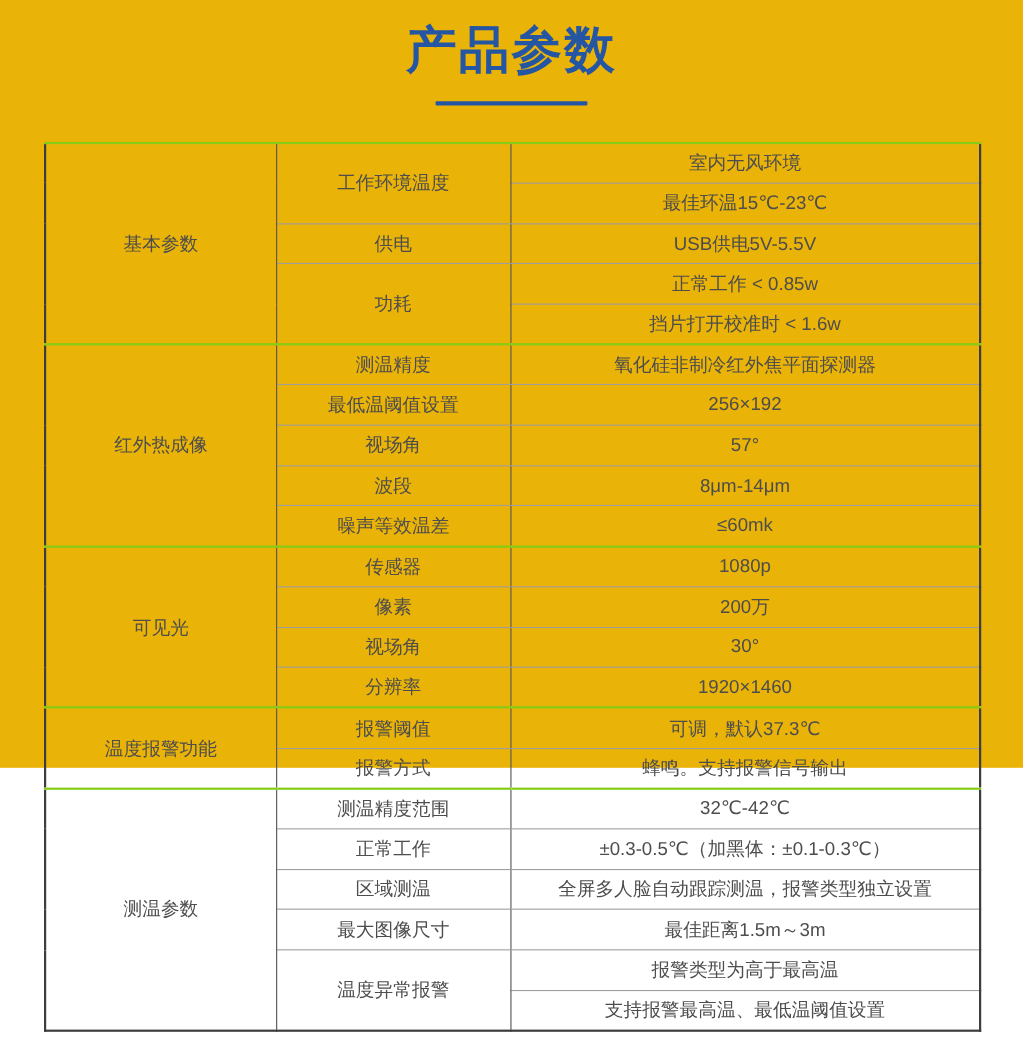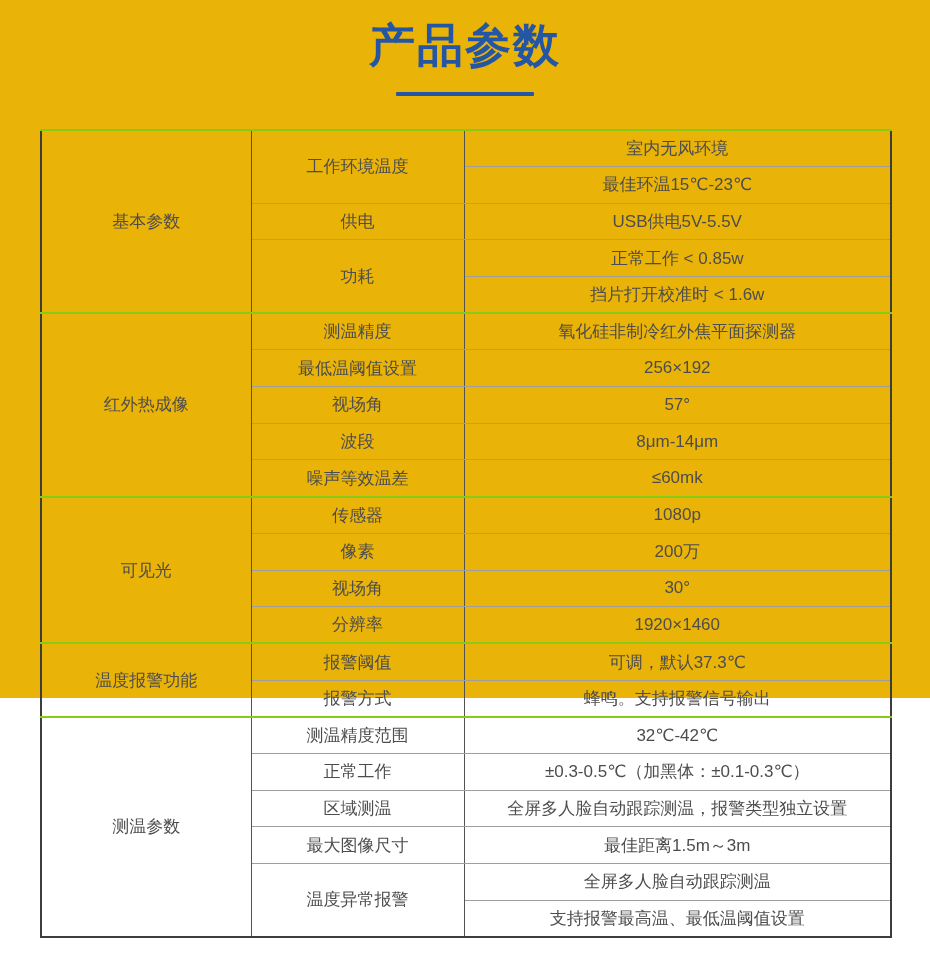--- a/index.html
+++ b/index.html
@@ -157,21 +157,21 @@
       <tr>
         <td>区域测温</td>
         <td>全屏多人脸自动跟踪测温，报警类型独立设置</td>
       </tr>
       <tr>
         <td>最大图像尺寸</td>
         <td>最佳距离1.5m～3m</td>
       </tr>
       <tr>
         <td rowspan="2">温度异常报警</td>
-        <td>全屏多人脸自动跟踪测温</td>
+        <td>报警类型为高于最高温</td>
       </tr>
       <tr>
         <td>支持报警最高温、最低温阈值设置</td>
       </tr>
 
     </tbody>
   </table>
 </div>
 
 </body></html>

